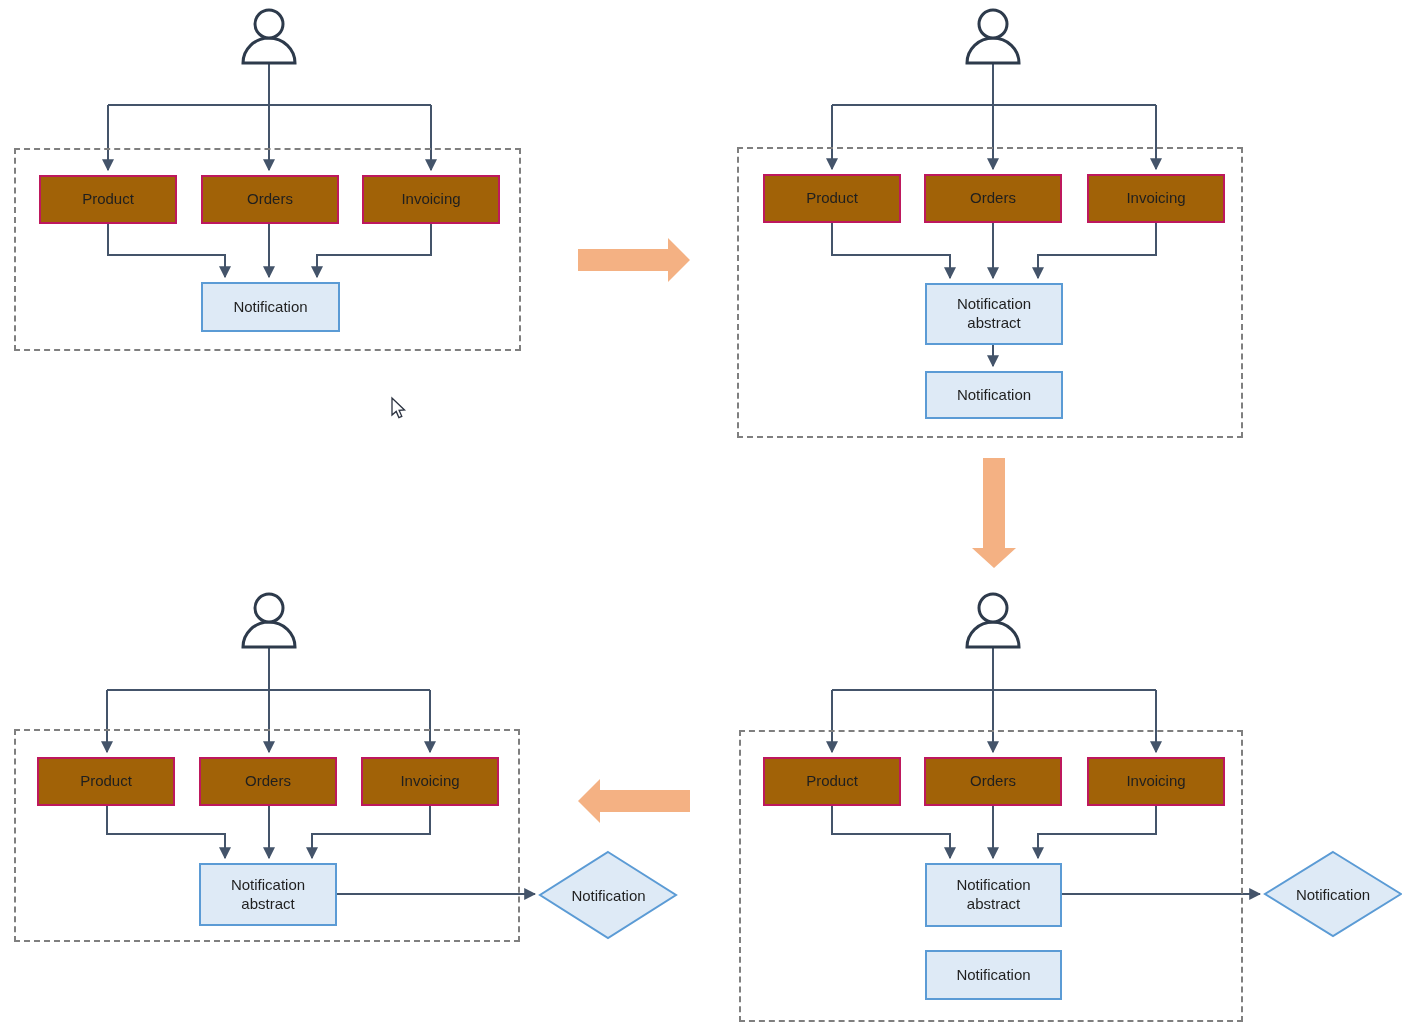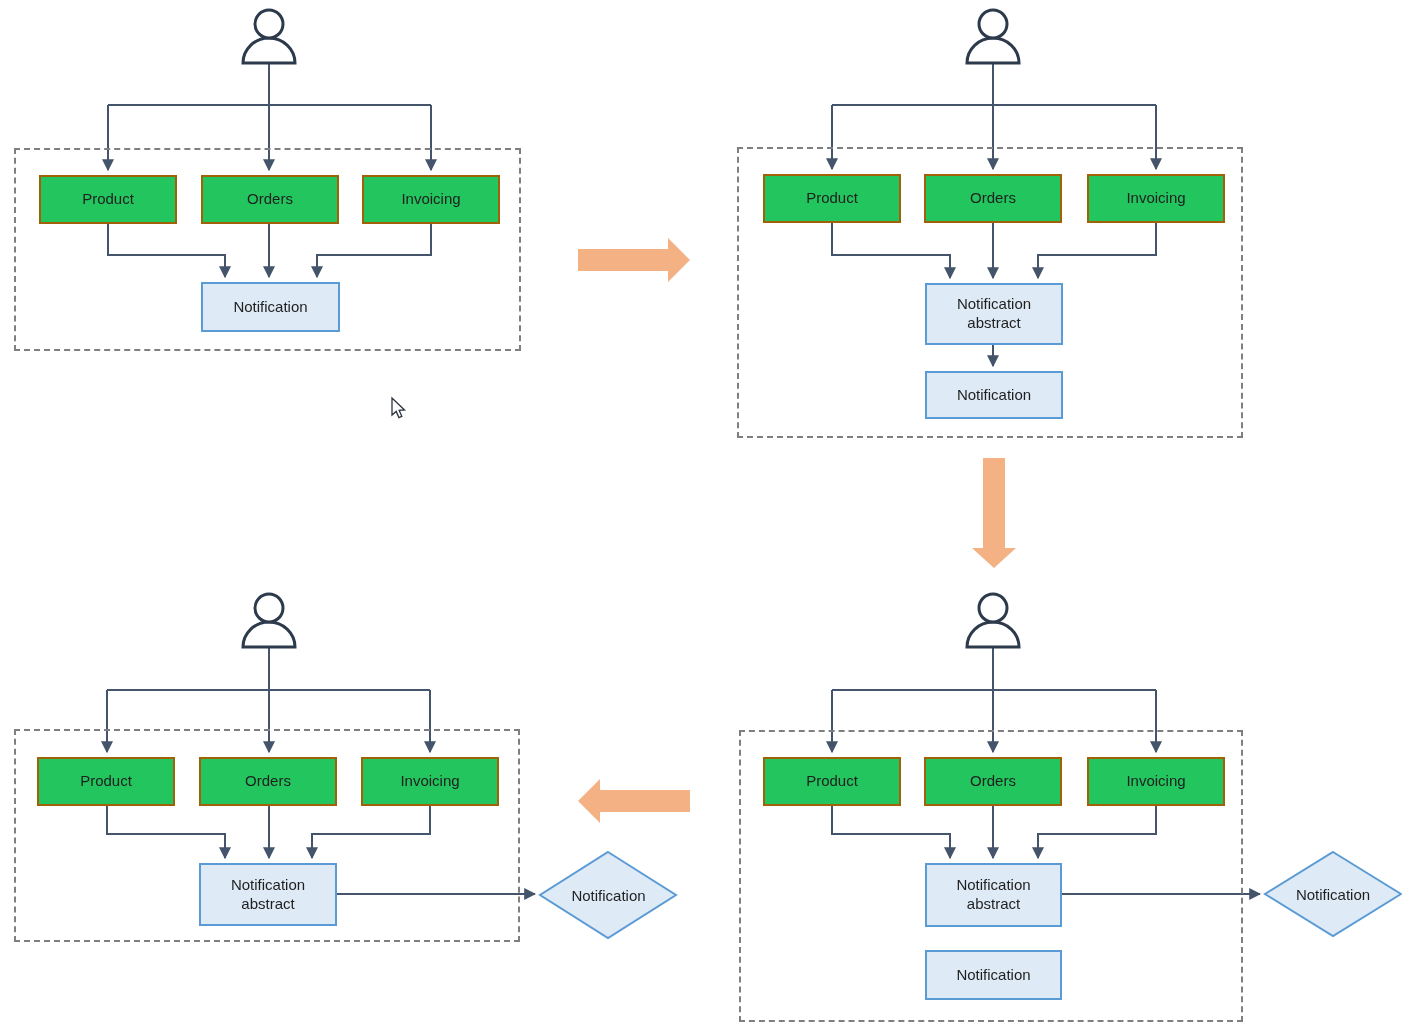--- a/index.html
+++ b/index.html
@@ -20,21 +20,21 @@
   }
   .box{
     position:absolute;
     box-sizing:border-box;
     display:flex;align-items:center;justify-content:center;
     text-align:center;
     font-size:15px;
     line-height:1.25;
     padding:2px 6px;
   }
-  .green{background:#22c55e;border:2px solid #a16207;}
+  .green{background:#a16207;border:2px solid #be185d;}
   .blue{background:#deeaf6;border:2px solid #5b9bd5;}
   .diamond-label{
     position:absolute;
     display:flex;align-items:center;justify-content:center;
     text-align:center;
     font-size:15px;
     pointer-events:none;
   }
 </style>
 </head>

